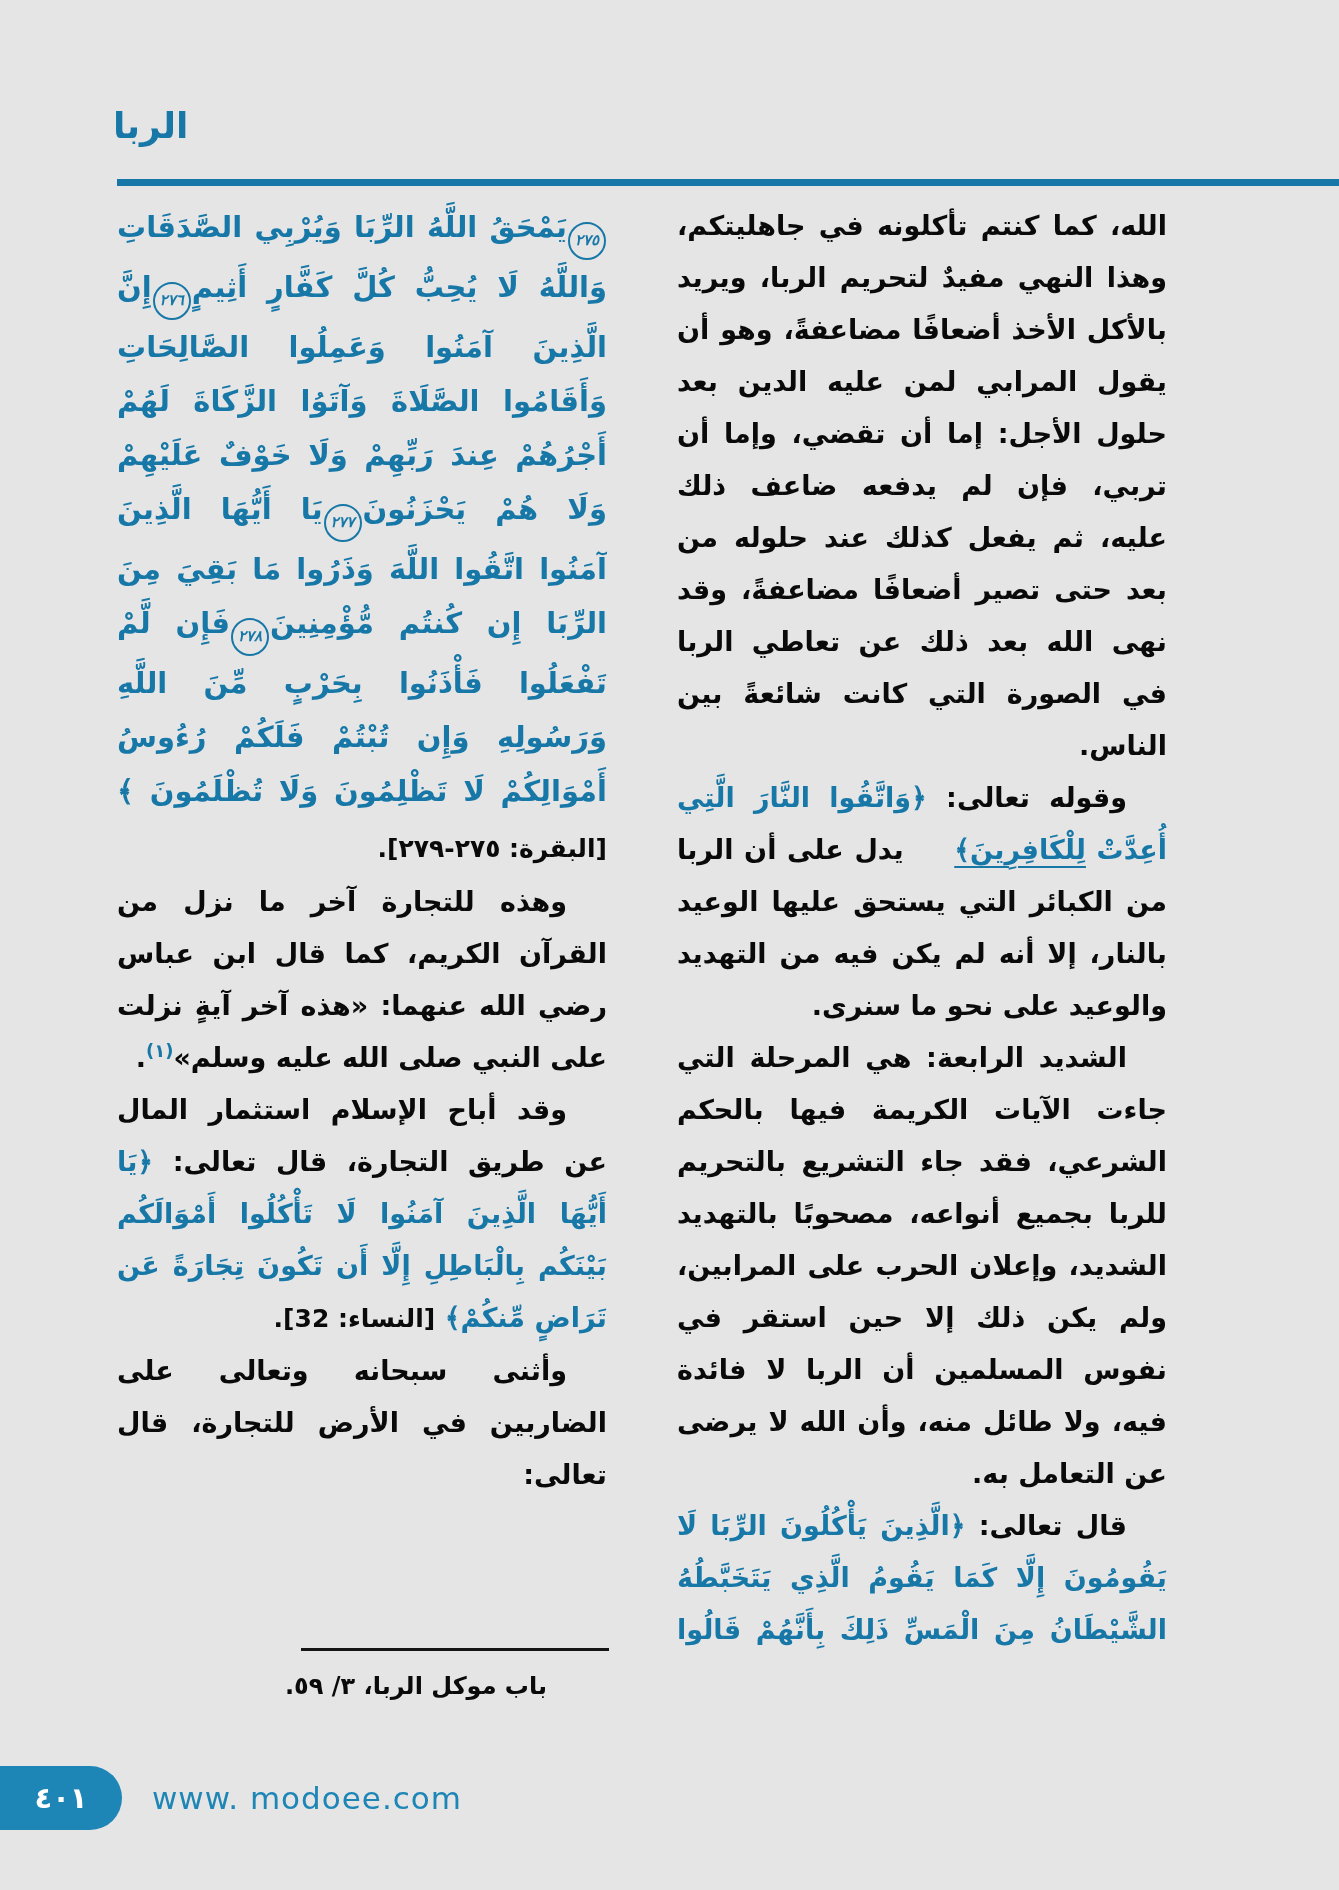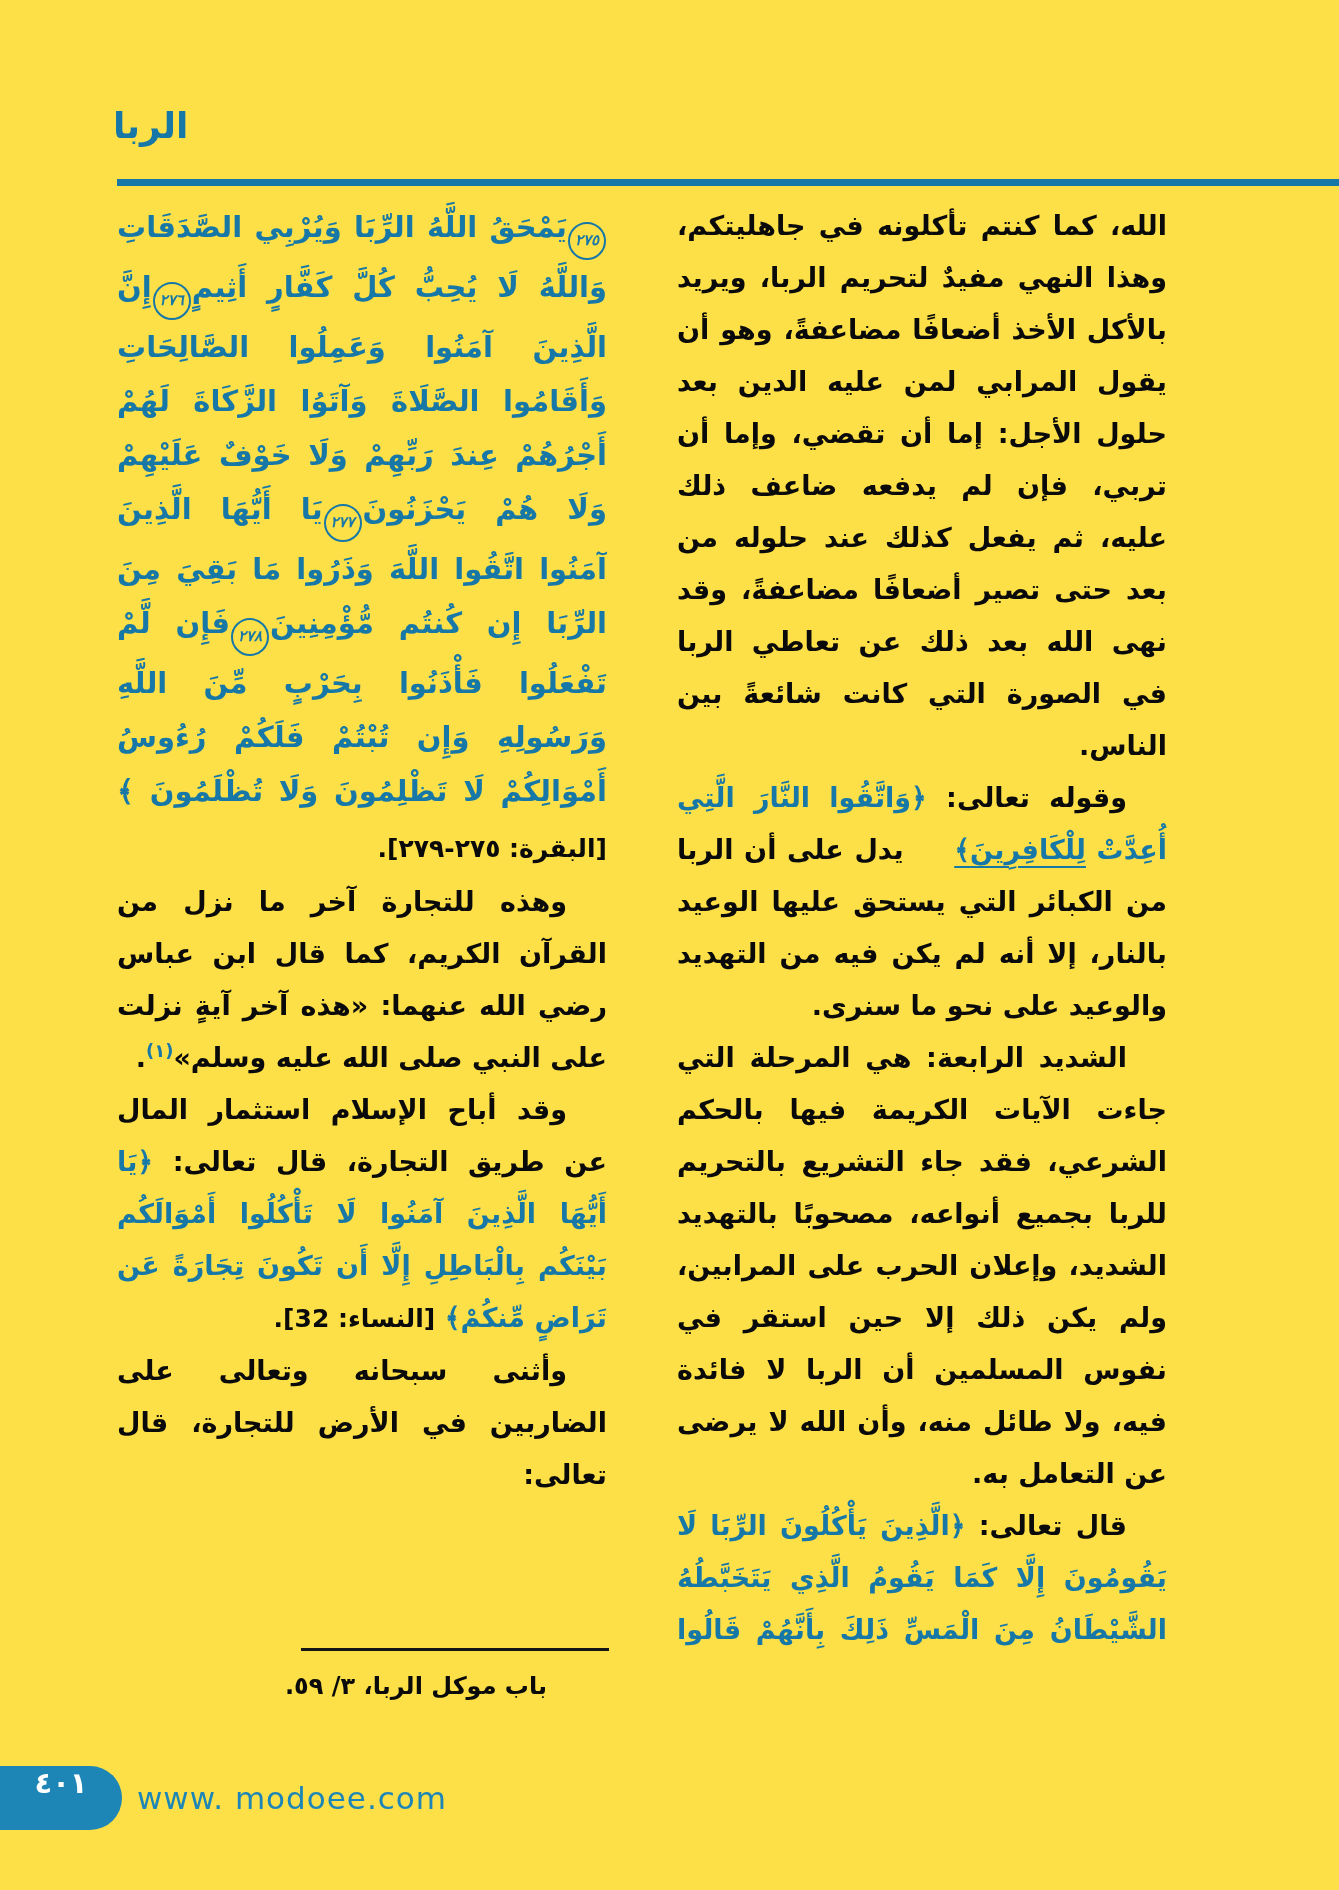--- a/index.html
+++ b/index.html
@@ -4,21 +4,21 @@
 <style>
   :root{
     --accent:#1778A8;
     --badge:#1E86B6;
     --ink:#0A0A0A;
   }
   html,body{margin:0;padding:0;background:#ffffff;}
   .page{
     position:relative;
     width:1339px;height:1890px;
-    background:#fde047;
+    background:#e5e5e5;
     font-family:"DejaVu Sans",sans-serif;
     direction:rtl;
     overflow:hidden;
     color:var(--ink);
   }
   
   .page-title{
     position:absolute;top:108px;left:113px;
     font-size:36px;font-weight:bold;color:var(--accent);
     line-height:1;
@@ -82,25 +82,25 @@
     width:308px;height:3px;background:#151515;margin-bottom:12px;
   }
   .fn-line2{padding-right:62px;}
   
   .page-badge{
     position:absolute;left:0;top:1766px;
     width:122px;height:64px;
     background:var(--badge);
     border-radius:0 33px 33px 0;
     color:#ffffff;
-    display:flex;justify-content:center;
+    display:flex;align-items:center;justify-content:center;
     font-size:29px;font-weight:bold;
   }
   .website{
-    position:absolute;left:137px;top:1780px;
+    position:absolute;left:152px;top:1780px;
     font-size:31px;color:var(--badge);
     direction:ltr;letter-spacing:1px;
   }
 </style>
 </head>
 <body>
 
 <div class="page">
 
   <div class="page-title">الربا</div>

